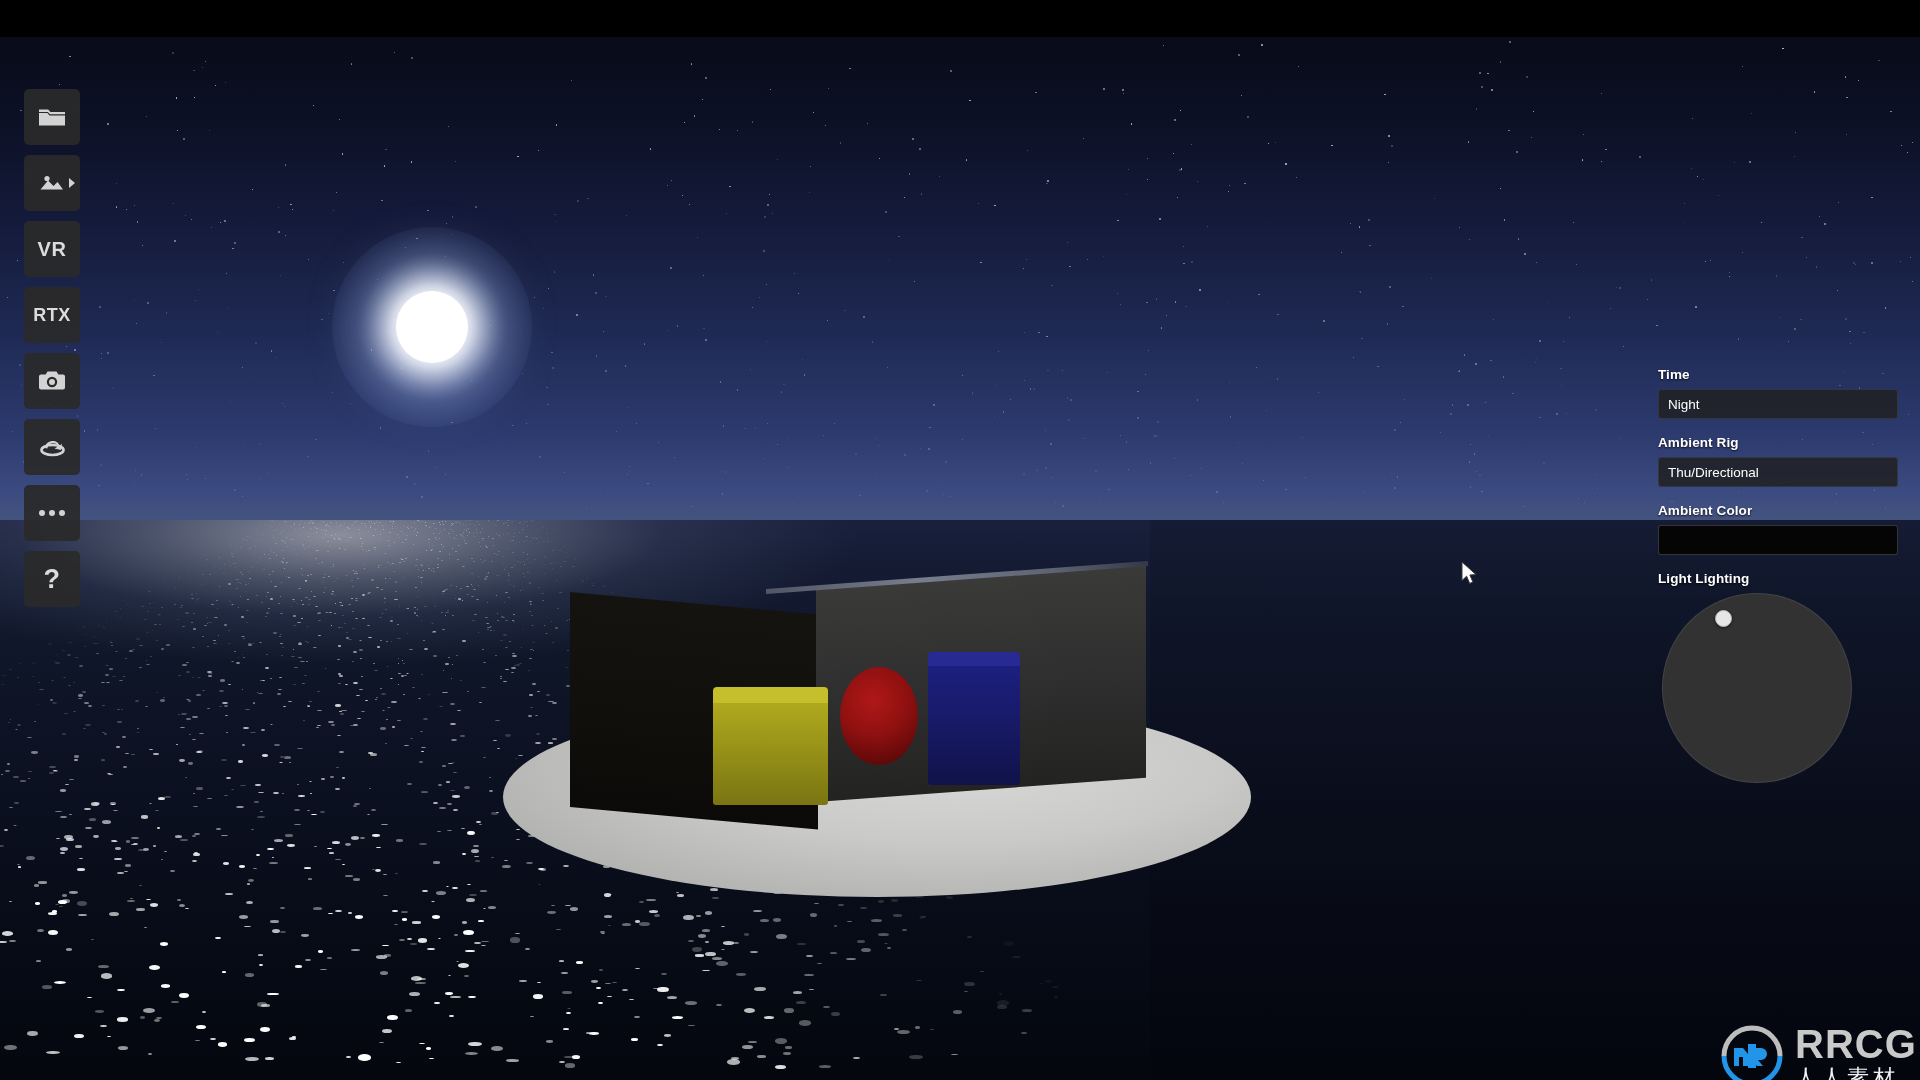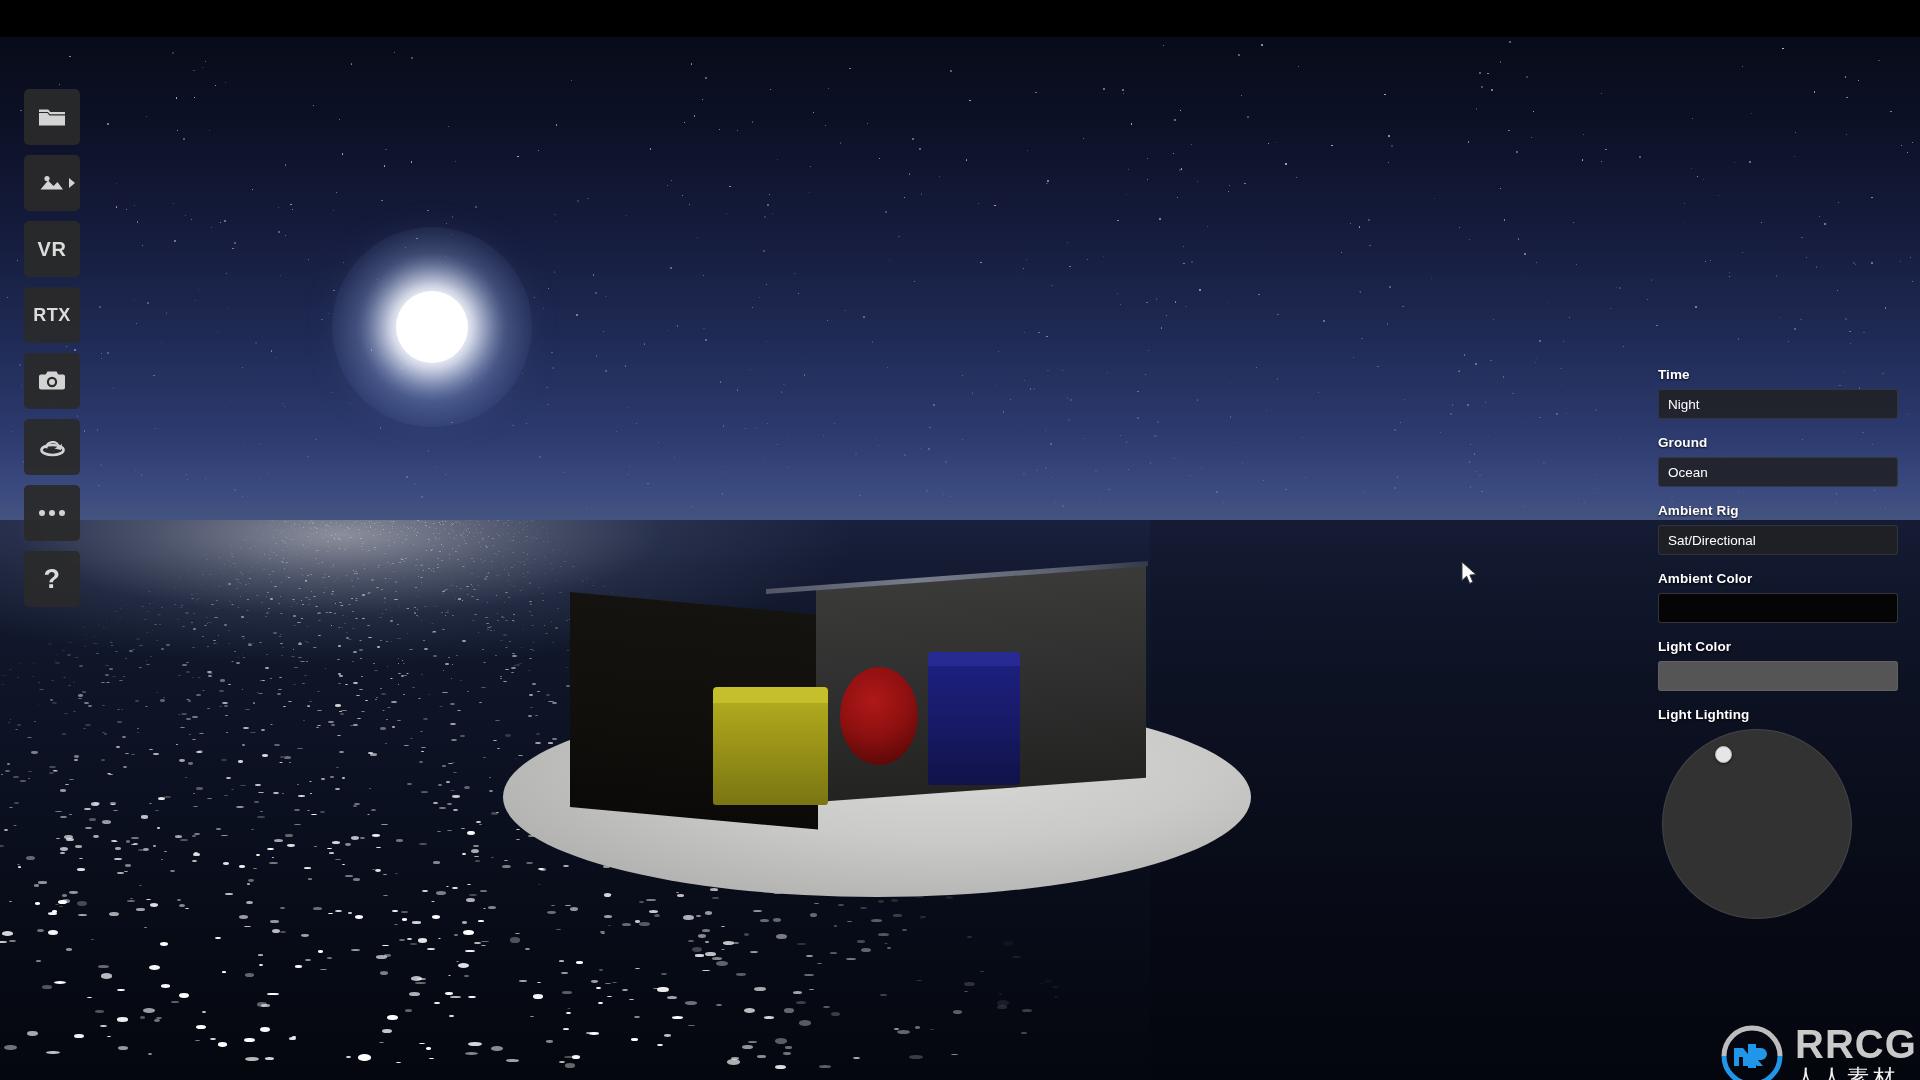--- a/index.html
+++ b/index.html
@@ -2847,39 +2847,31 @@
       </div>
     </div>
 
     <div id="panel">
 
       <div class="field">
         <div class="flabel">Time</div>
         <div class="fvalue">Night</div>
       </div>
 
-      <div class="field">
-        <div class="flabel">Ground</div>
-        <div class="fvalue">Ocean</div>
-      </div>
 
       <div class="field">
         <div class="flabel">Ambient Rig</div>
-        <div class="fvalue">Sat/Directional</div>
+        <div class="fvalue">Thu/Directional</div>
       </div>
 
       <div class="field">
         <div class="flabel">Ambient Color</div>
         <div class="swatch" style="background: rgb(5, 5, 5);"></div>
       </div>
 
-      <div class="field">
-        <div class="flabel">Light Color</div>
-        <div class="swatch" style="background: rgb(85, 85, 85);"></div>
-      </div>
 
       <div class="field" id="dirpad-wrap">
         <div class="flabel">Light Lighting</div>
         <div id="dirpad">
           <div id="dirhandle" style="left: 52px; top: 16px;"></div>
         </div>
       </div>
     </div>
 
     <div id="watermark">

